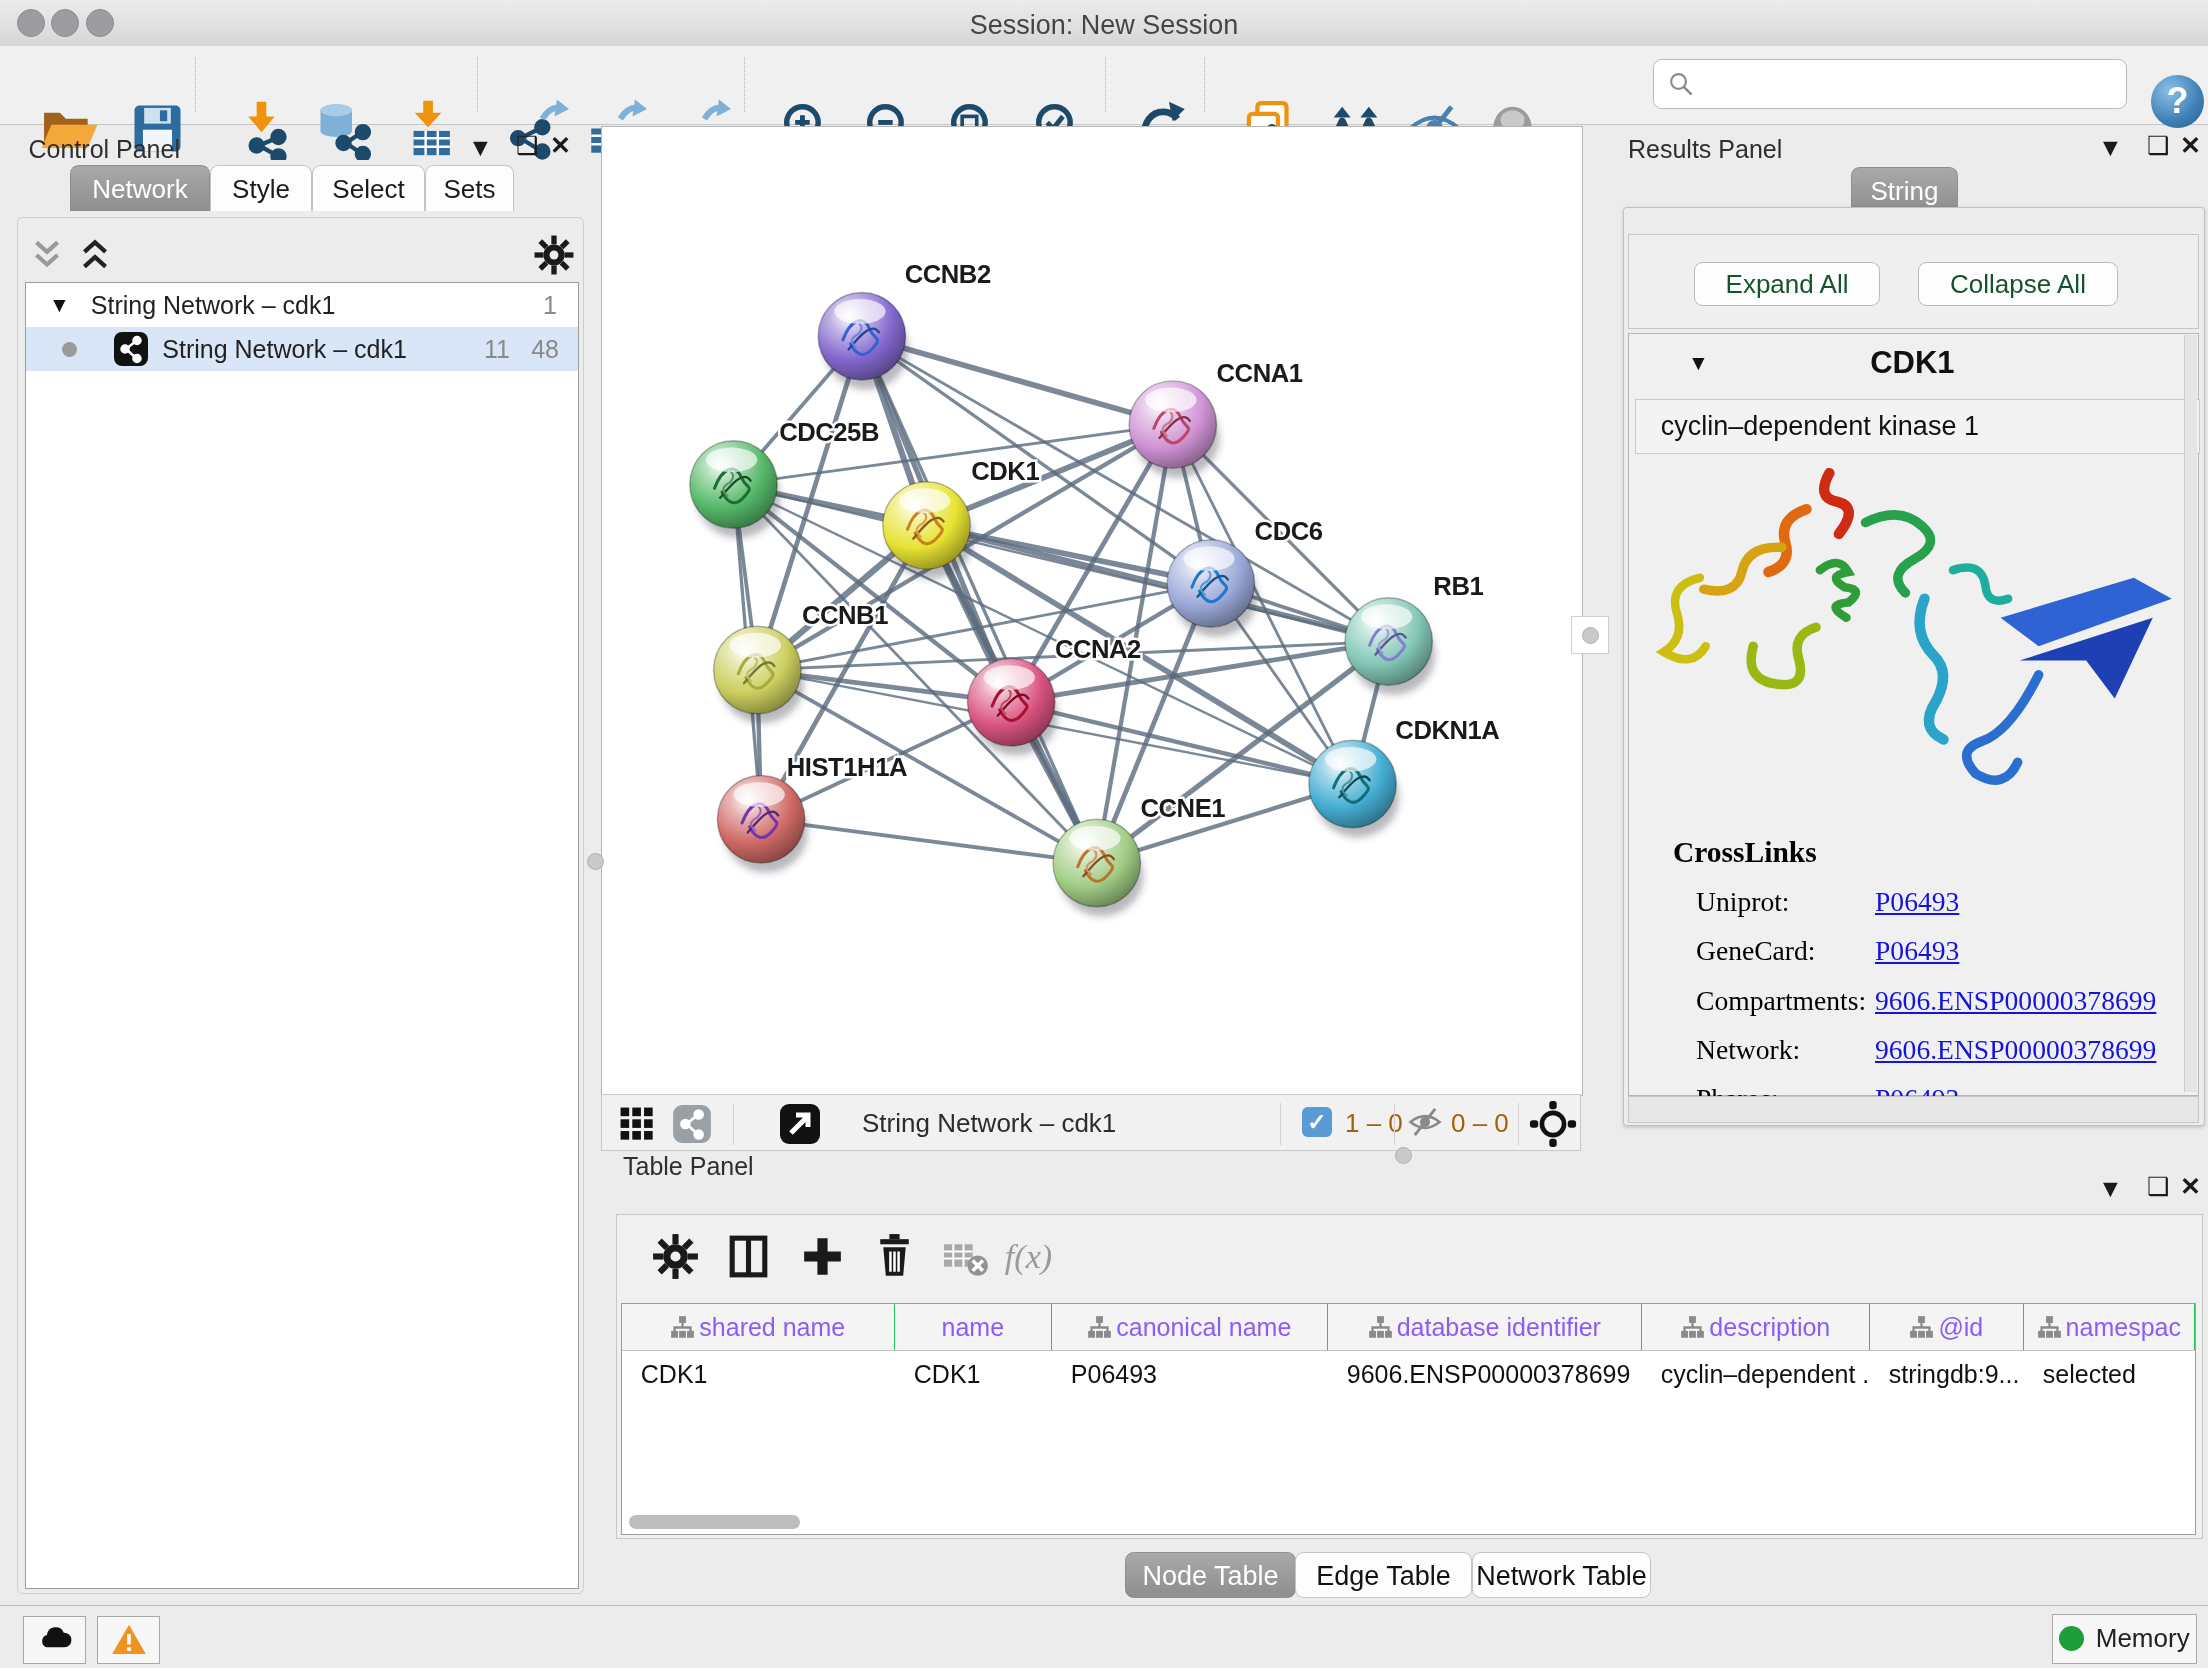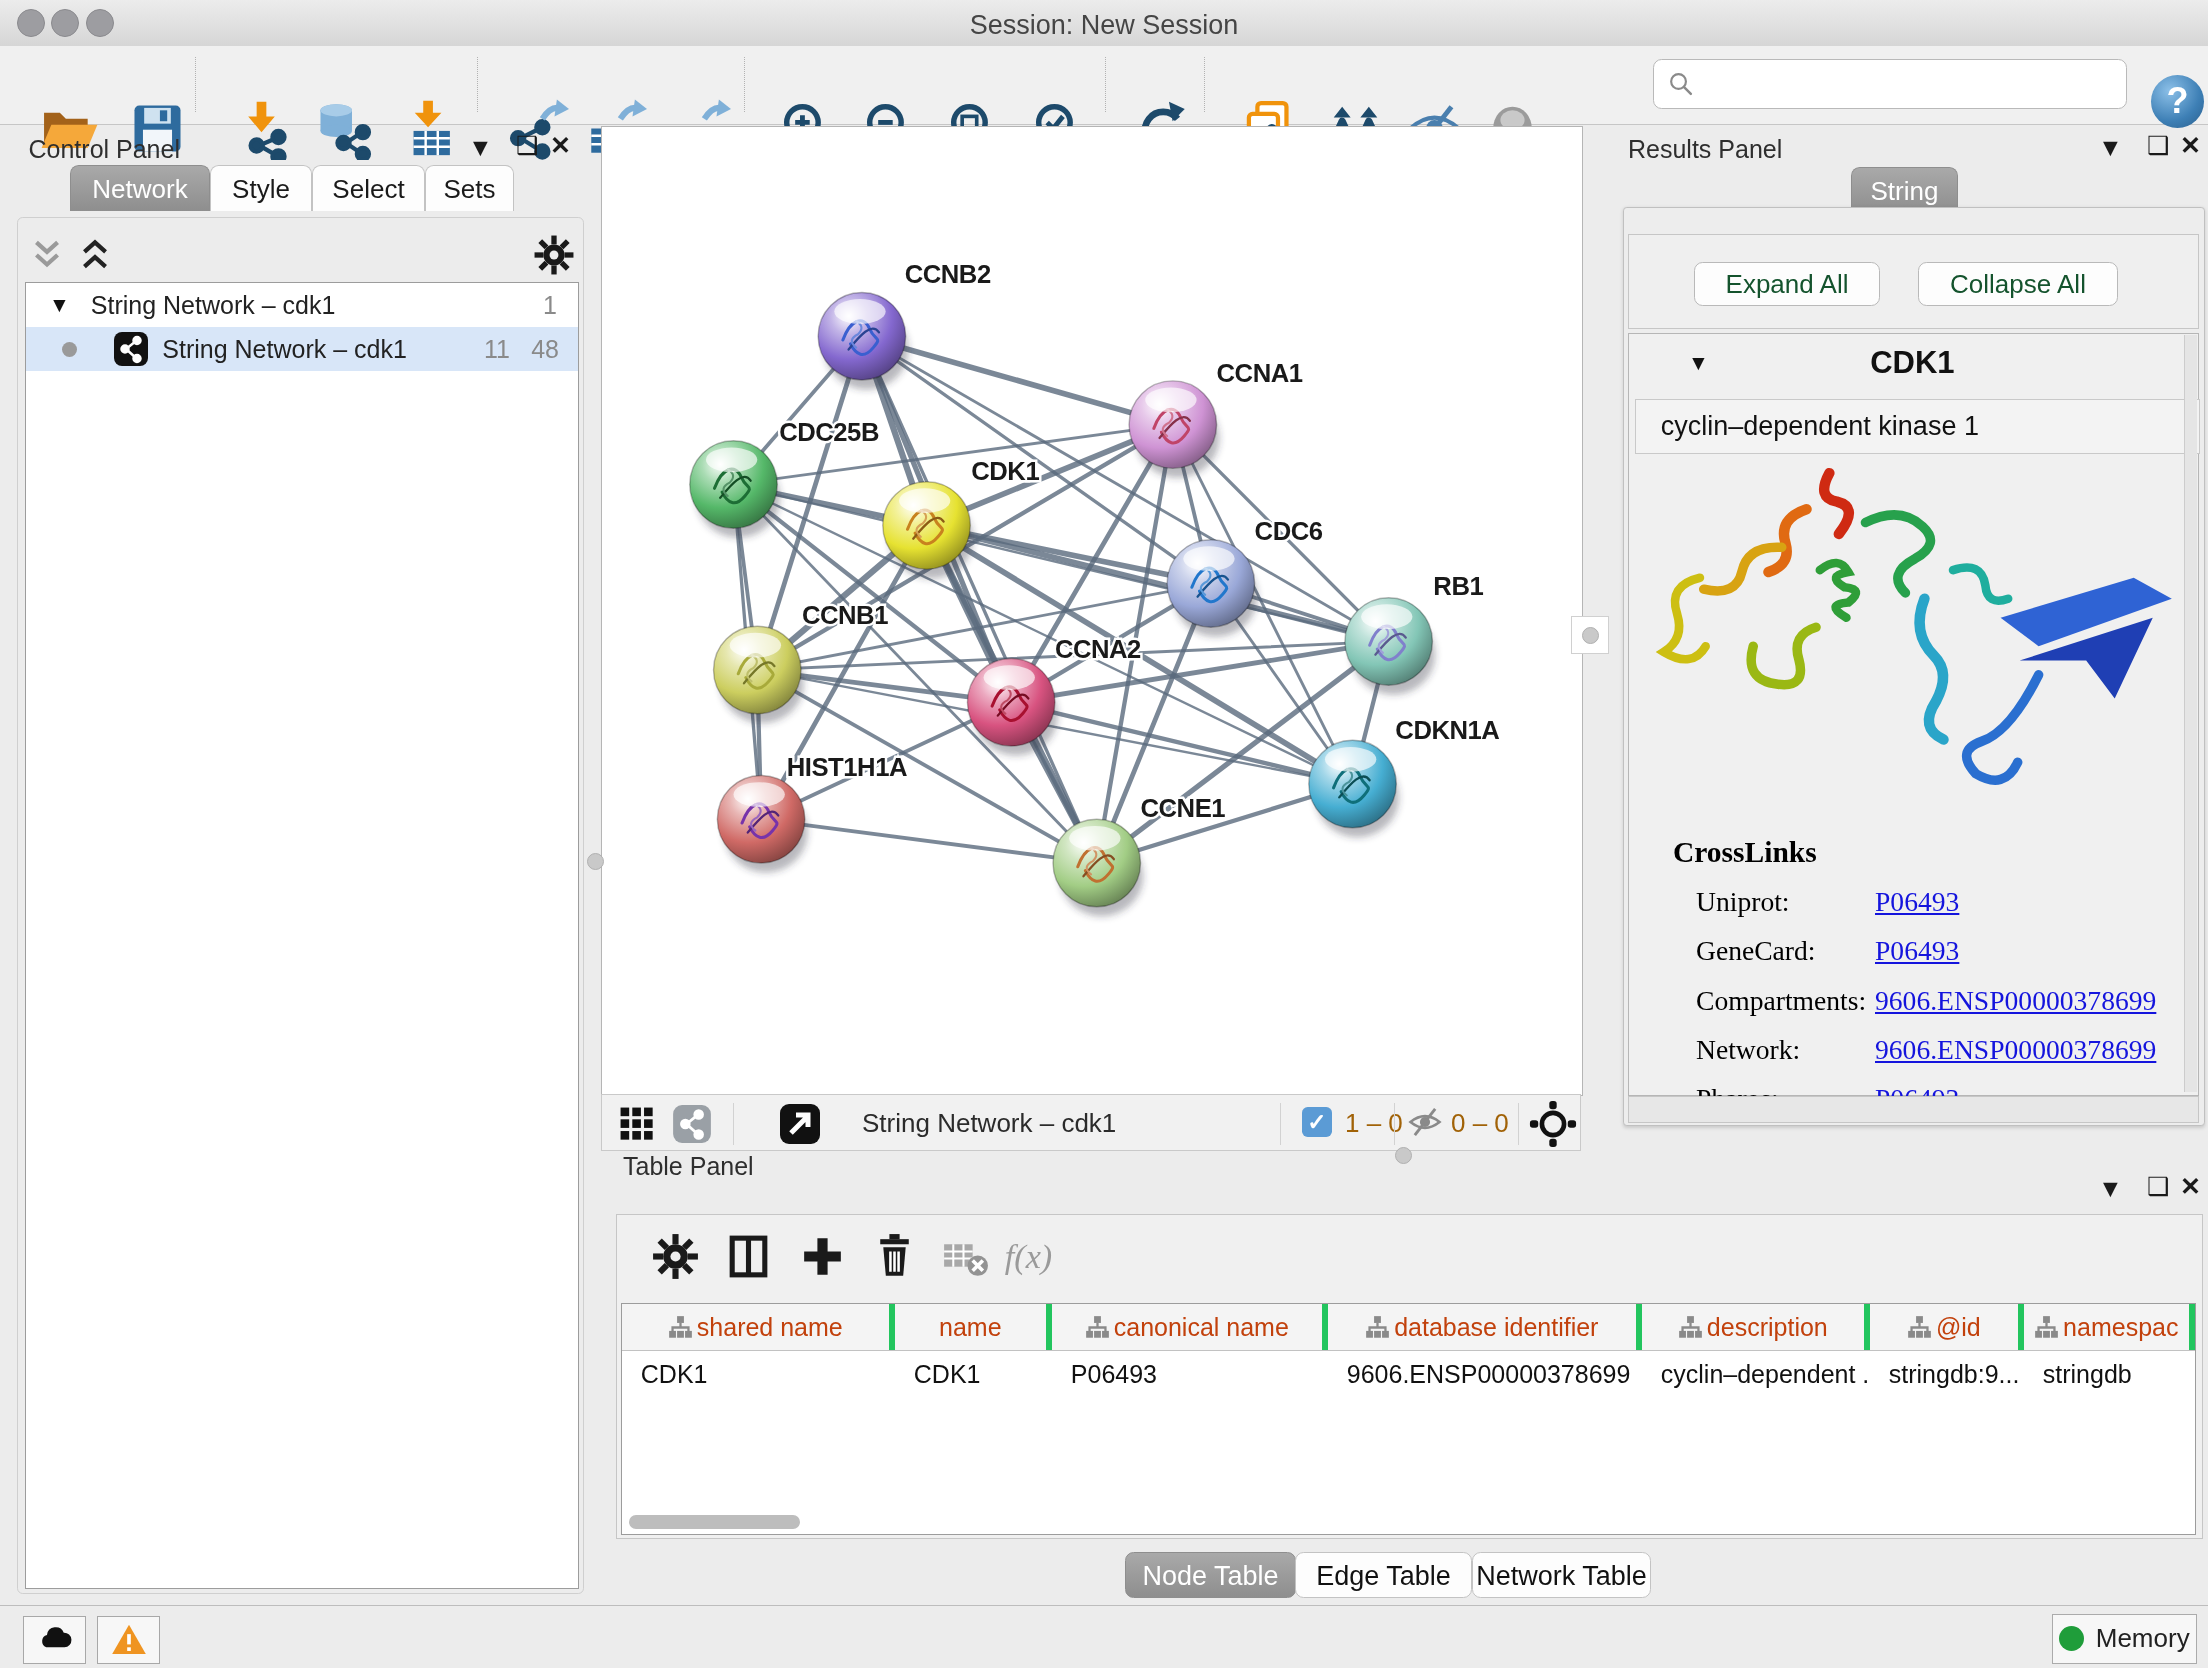--- a/index.html
+++ b/index.html
@@ -79,21 +79,21 @@
   #rsp-vscroll{left:2184px;top:335px;width:12.4px;height:757px;background:#e5e5e5;
     border-left:1px solid #cccccc;}
   
   #tbl-outer{left:616px;top:1214px;width:1585px;height:323px;background:#f0f0f0;
     border:1px solid #c6c6c6;}
   .tp-icon{position:absolute;top:15px;width:53px;height:53px;cursor:pointer;}
   #tbl-box{position:absolute;left:3.8px;top:88px;width:1573px;height:230px;background:#fff;
     border:1px solid #9c9c9c;overflow:hidden;}
   #tbl-head{display:flex;height:46px;background:#f4f4f4;border-bottom:1px solid #c2c2c2;}
   .th{display:flex;align-items:center;justify-content:center;gap:4px;font-size:25px;
-    color:#c2410c;border-right:6px solid #22c55e;box-sizing:border-box;cursor:pointer;}
+    color:#8b5cf6;border-right:1px solid #22c55e;box-sizing:border-box;cursor:pointer;}
   .th svg{width:25px;height:25px;}
   #tbl-row{display:flex;height:46px;}
   .td{font-size:25px;color:#111;padding-left:19px;display:flex;align-items:center;
     box-sizing:border-box;overflow:hidden;white-space:nowrap;}
   #hscroll{position:absolute;left:7.6px;top:211px;width:171px;height:14.3px;background:#bdbdbd;
     border-radius:7.6px;}
   
   .btab{position:absolute;top:1552px;height:46px;line-height:46px;text-align:center;font-size:27px;
     background:#fdfdfd;border:1px solid #c3c3c3;border-radius:8.6px;color:#111;cursor:pointer;
     box-sizing:border-box;}
@@ -771,21 +771,21 @@
             <span>namespac</span>
           </div>
         </div>
       <div id="tbl-row">
           <div class="td" style="width: 273px; flex: 0 0 273px;">CDK1</div>
           <div class="td" style="width: 157px; flex: 0 0 157px;">CDK1</div>
           <div class="td" style="width: 276px; flex: 0 0 276px;">P06493</div>
           <div class="td" style="width: 314px; flex: 0 0 314px;">9606.ENSP00000378699</div>
           <div class="td" style="width: 228px; flex: 0 0 228px;">cyclin–dependent ...</div>
           <div class="td" style="width: 154px; flex: 0 0 154px;">stringdb:9...</div>
-          <div class="td" style="width: 171px; flex: 0 0 171px;">stringdb</div>
+          <div class="td" style="width: 171px; flex: 0 0 171px;">selected</div>
         </div>
       <div id="hscroll"></div>
     </div>
   </div>
   <div id="bottom-tabs">
       <div class="btab active" style="left: 1125px; width: 171px;">Node Table</div>
       <div class="btab" style="left: 1295px; width: 177px;">Edge Table</div>
       <div class="btab" style="left: 1472px; width: 179px;">Network Table</div>
     </div>
 

